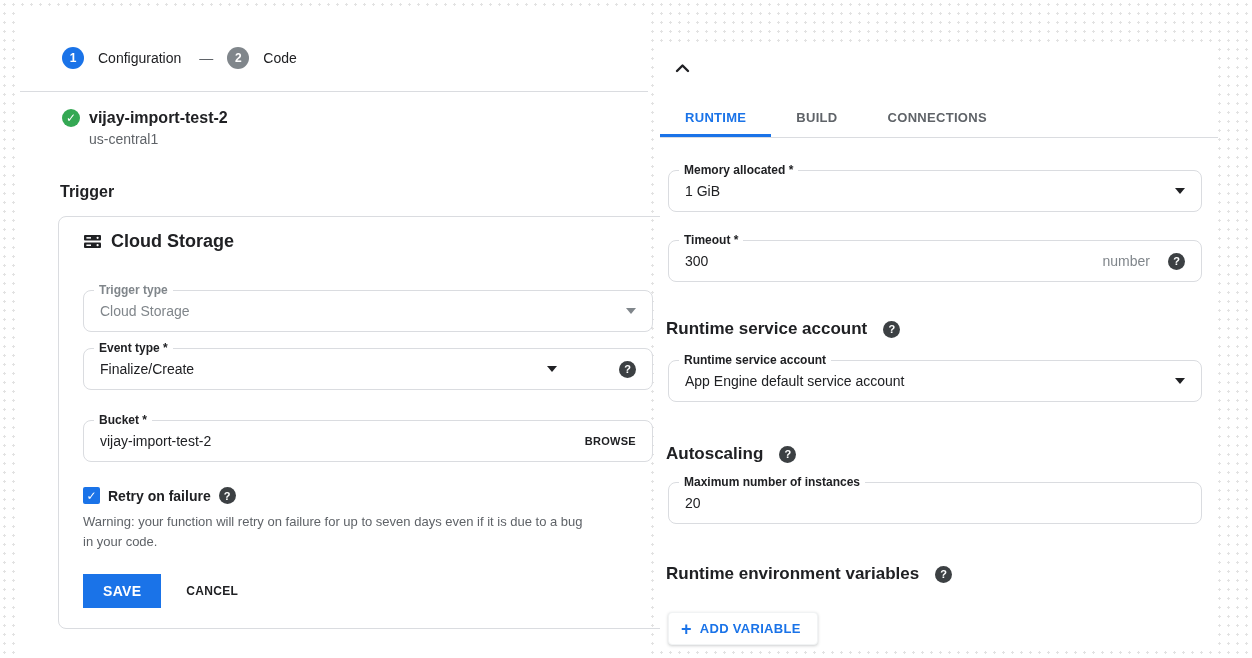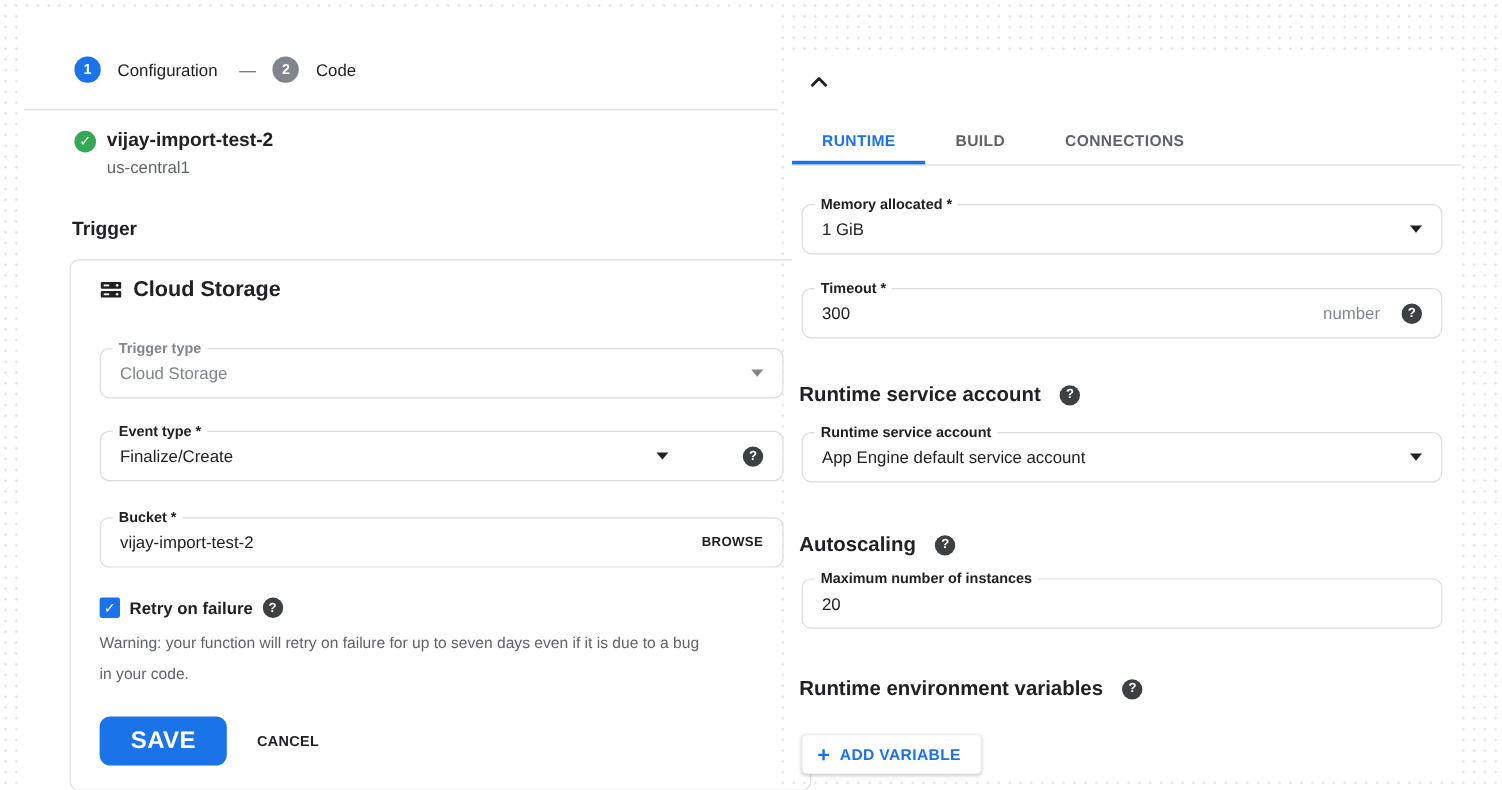--- a/index.html
+++ b/index.html
@@ -52,34 +52,34 @@
   .field.disabled .field-label, .field.disabled .field-value { color:#80868b; }
   .caret { width:0; height:0; border-left:5px solid transparent; border-right:5px solid transparent;
     border-top:6px solid #202124; flex:0 0 auto; }
   .field.disabled .caret { border-top-color:#80868b; }
   .help-icon { width:17px; height:17px; border-radius:50%; background:#3c4043; color:#fff;
     font-size:11px; font-weight:bold; display:inline-flex; align-items:center; justify-content:center; flex:0 0 auto; }
   .suffix { font-size:14px; color:#80868b; margin-right:18px; }
   .browse-btn { font-size:11px; font-weight:bold; color:#202124; letter-spacing:.3px; cursor:pointer; }
 
   .t-field1 { margin-top:38px; }
-  .t-field2 { margin-top:27px;gap:36px; }
+  .t-field2 { margin-top:16px;gap:36px; }
   .t-field3 { margin-top:30px; }
   .field .caret.with-gap { margin-right:26px; }
 
   
   .retry-row { display:flex; align-items:center; margin-top:25px; }
   .checkbox { width:17px; height:17px; border-radius:2px; background:#1a73e8; color:#fff;
     font-size:12px; font-weight:bold; display:flex; align-items:center; justify-content:center; flex:0 0 auto; cursor:pointer; }
   .retry-label { font-size:14px; font-weight:bold; margin:0 8px; }
-  .warning { font-size:13px; color:#5f6368; line-height:26px; margin-top:8px; width:512px; }
+  .warning { font-size:13px; color:#5f6368; line-height:20px; margin-top:8px; width:512px; }
 
   .btn-row { display:flex; align-items:center; margin-top:22px; }
-  .save-btn { background:#1a73e8; color:#fff; border:none; border-radius:9px; font:inherit;
-    font-size:20px; font-weight:bold; letter-spacing:.3px; padding:9px 26px; cursor:pointer; }
+  .save-btn { background:#1a73e8; color:#fff; border:none; border-radius:0; font:inherit;
+    font-size:14px; font-weight:bold; letter-spacing:.3px; padding:9px 20px; cursor:pointer; }
   .cancel-btn { background:none; border:none; font:inherit; font-size:12px; font-weight:bold;
     letter-spacing:.3px; color:#202124; margin-left:25px; cursor:pointer; }
 
   
   .settings-header { display:flex; align-items:center; justify-content:space-between; padding:18px 20px 0 15px; }
   .settings-header-label { color:#1a73e8; font-size:13px; font-weight:bold; letter-spacing:.3px; cursor:pointer; }
   .chevron-up { cursor:pointer; display:inline-flex; }
 
   .tabs { display:flex; margin-top:27px; border-bottom:1px solid #dadce0; }
   .tab { padding:10px 25px 12px; font-size:13px; font-weight:bold; letter-spacing:.3px;

